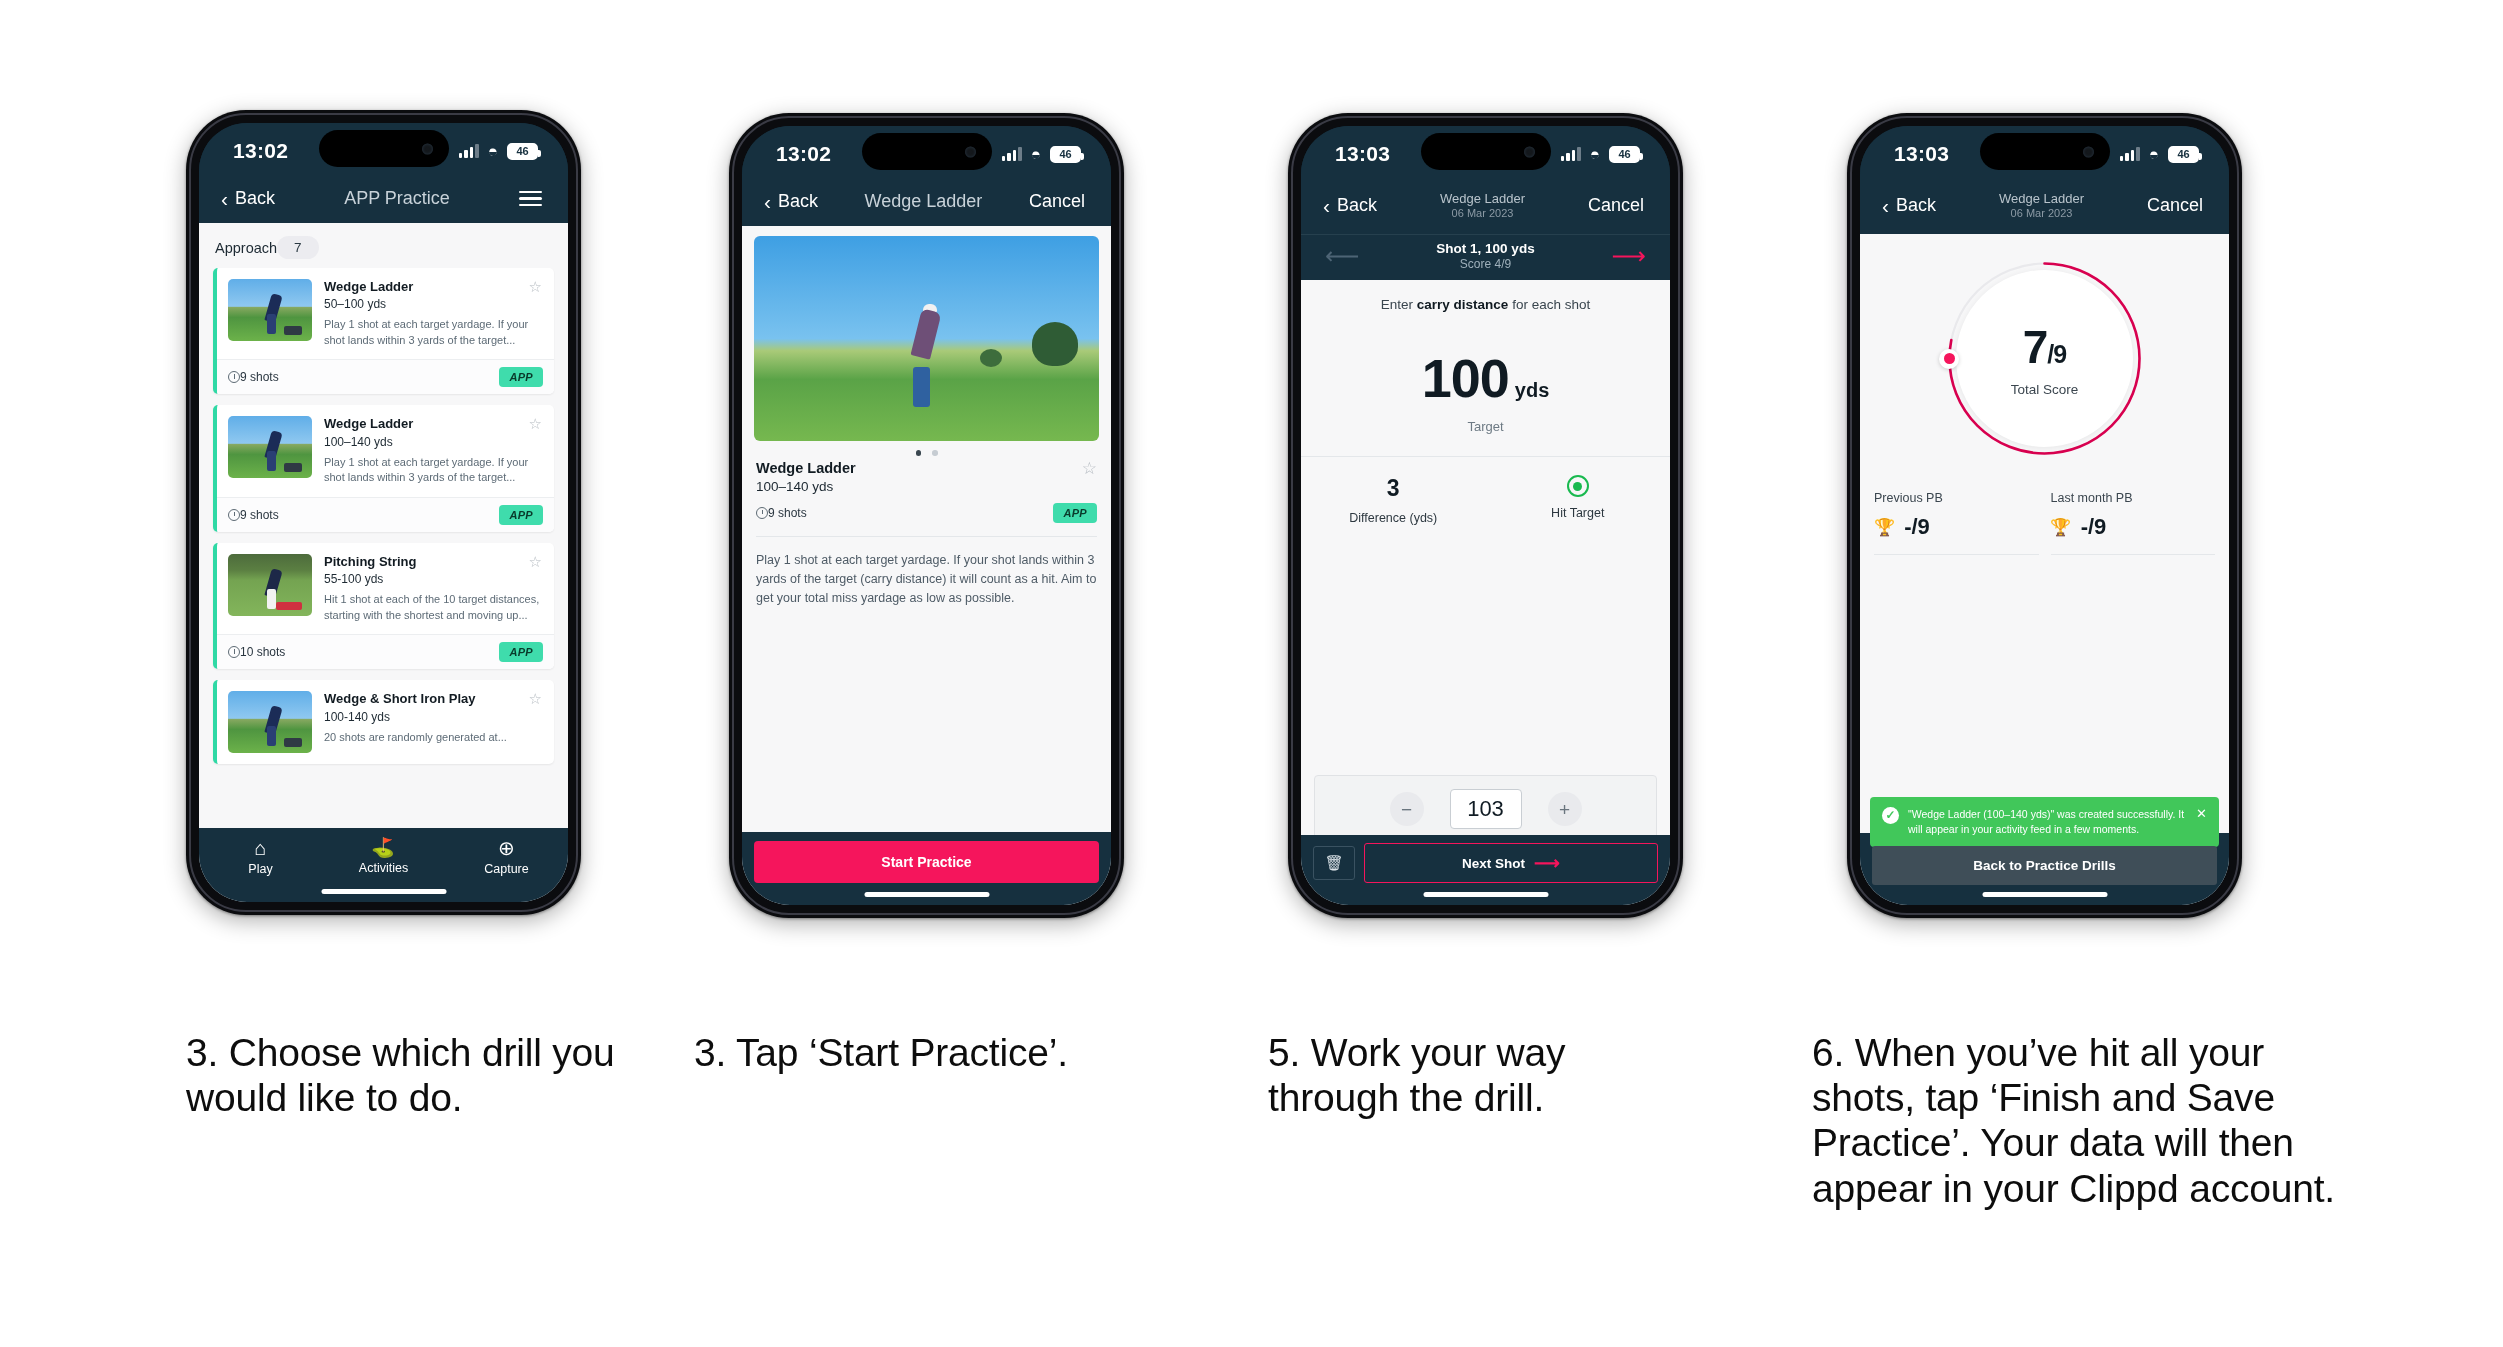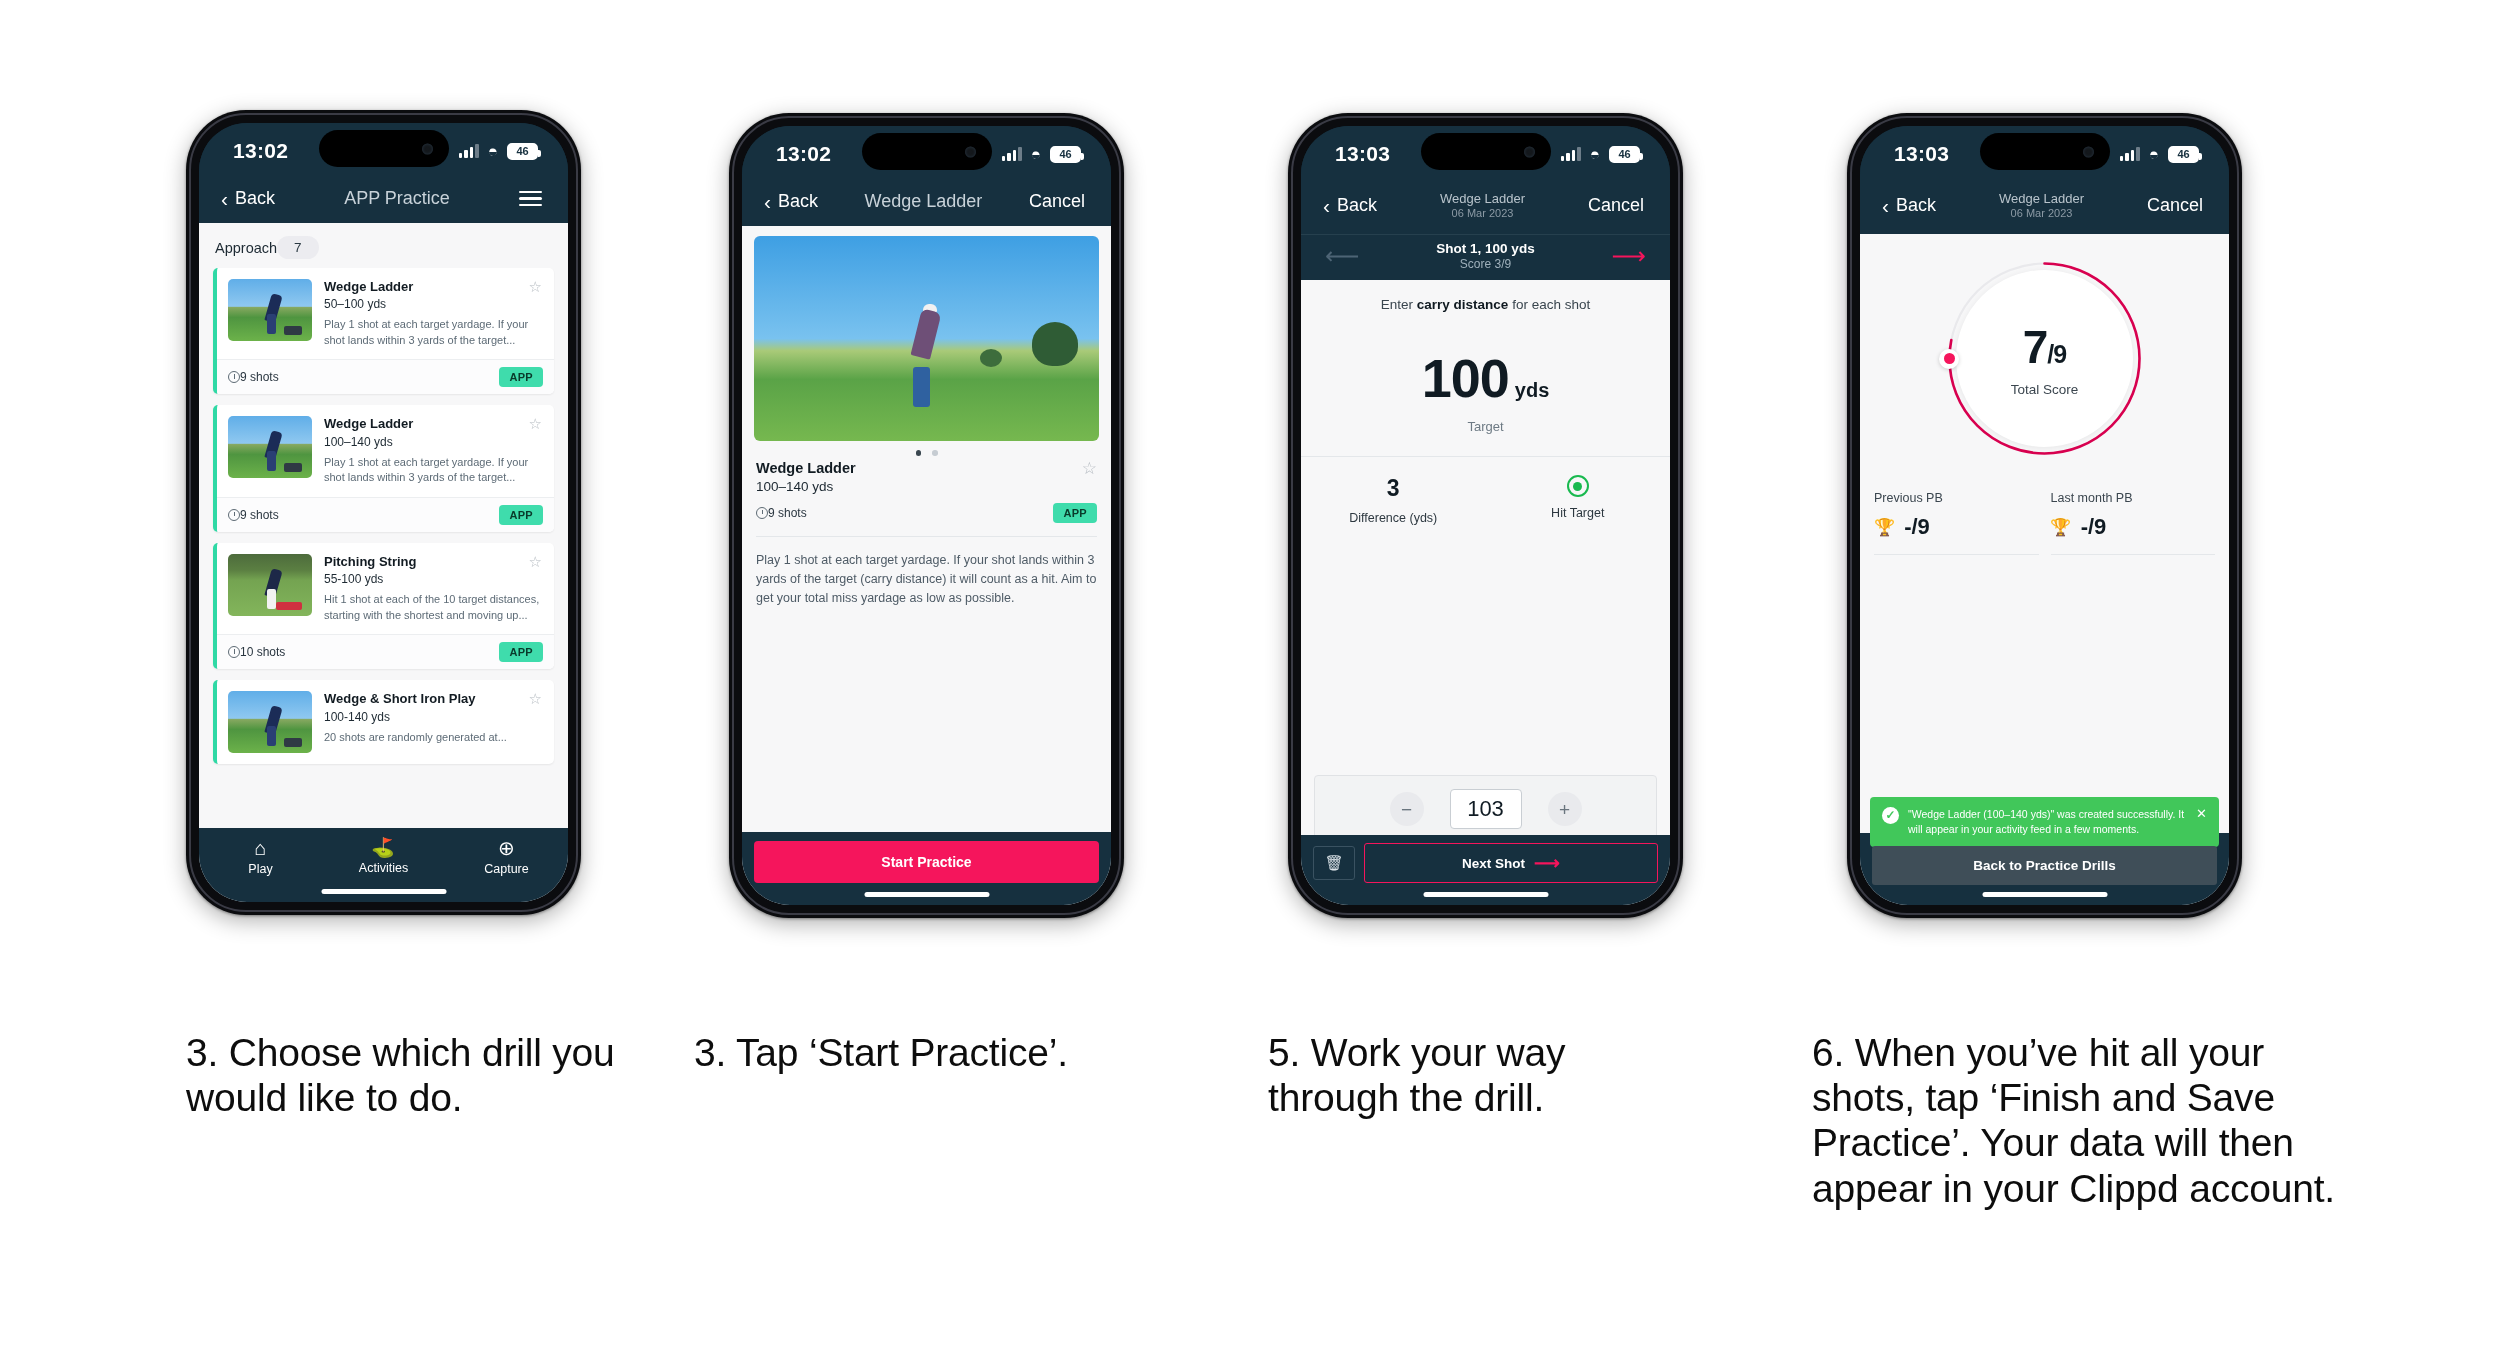--- a/index.html
+++ b/index.html
@@ -121,21 +121,21 @@
   .card-sub { font-size:12px;color:#1e2a33;margin-top:2px; }
   .card-desc { font-size:11px;color:#5d6b76;line-height:1.42;margin-top:6px; }
   .card-foot { display:flex;align-items:center;justify-content:space-between;
     border-top:1px solid #eceef0; padding:7px 11px; background:#fcfcfd; }
   .shots { display:flex;align-items:center;font-size:12px;color:#2a3640; }
   .clock { width:12px;height:12px;border:1.4px solid #5e6b75;border-radius:50%;
     position:relative;flex:0 0 12px; }
   .clock::after{content:"";position:absolute;left:50%;top:2px;width:1.3px;height:4.5px;
     background:#5e6b75;transform-origin:bottom;}
   .tag { background:#3fdcac;color:#093a2b;font-size:11px;font-weight:bold;
-    border-radius:4px;padding:4px 10px;letter-spacing:.3px; }
+    border-radius:4px;padding:4px 10px;letter-spacing:.3px;font-style:italic; }
 
   
   .tabbar { position:absolute;left:0;right:0;bottom:0;height:74px;background:#16303f;
     display:flex;align-items:flex-start;justify-content:space-around;padding-top:10px; }
   .tab { display:flex;flex-direction:column;align-items:center;gap:4px;color:#fff;width:33%; }
   .tab .t-label { font-size:12.5px; }
   .home-ind { position:absolute;left:50%;bottom:8px;transform:translateX(-50%);
     width:125px;height:5px;background:#fff;border-radius:3px; }
 
   
@@ -473,21 +473,21 @@
         <div class="nav-title two-line">
           <span class="t1">Wedge Ladder</span>
           <span class="t2">06 Mar 2023</span>
         </div>
         <div class="nav-right">Cancel</div>
       </div>
       <div class="shotbar">
         <span class="arrow prev">⟵</span>
         <div class="mid">
           <div class="s1">Shot 1, 100 yds</div>
-          <div class="s2">Score 3/9</div>
+          <div class="s2">Score 4/9</div>
         </div>
         <span class="arrow next">⟶</span>
       </div>
       <div class="body">
         <div class="entry-head">
           <span>Enter </span><b>carry distance</b><span> for each shot</span>
         </div>
         <div class="bignum">
           <span class="v">100</span><span class="u">yds</span>
           <div class="lbl">Target</div>

